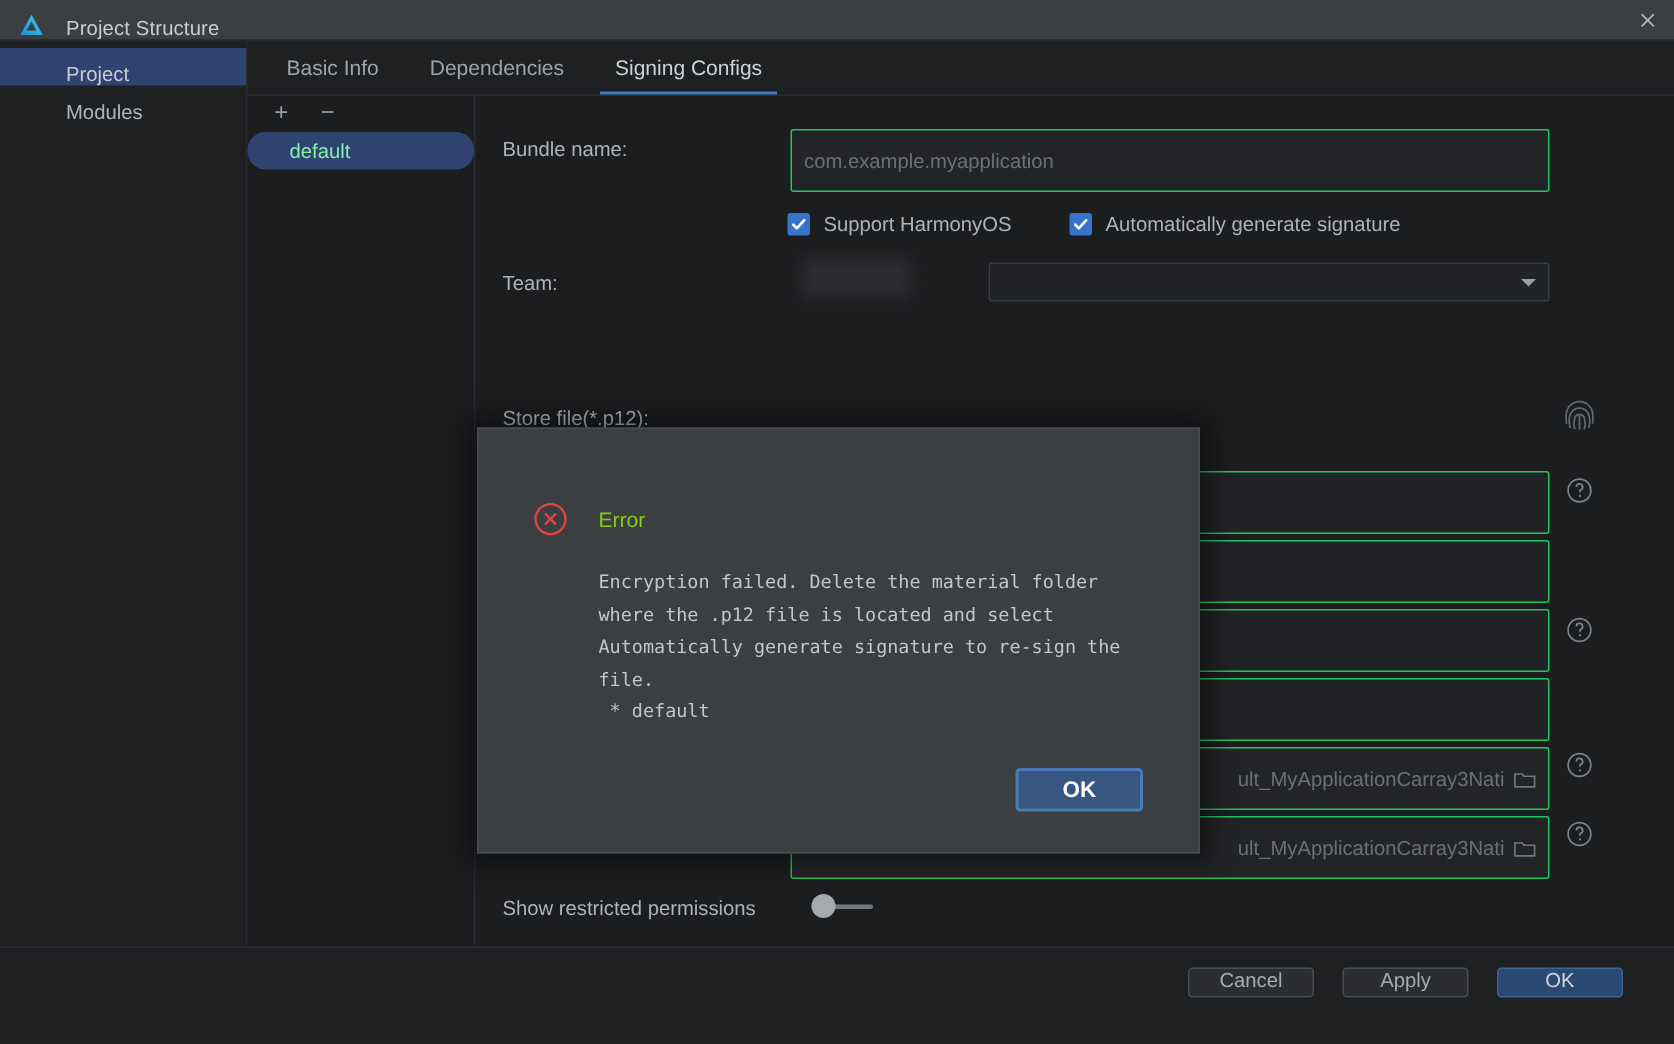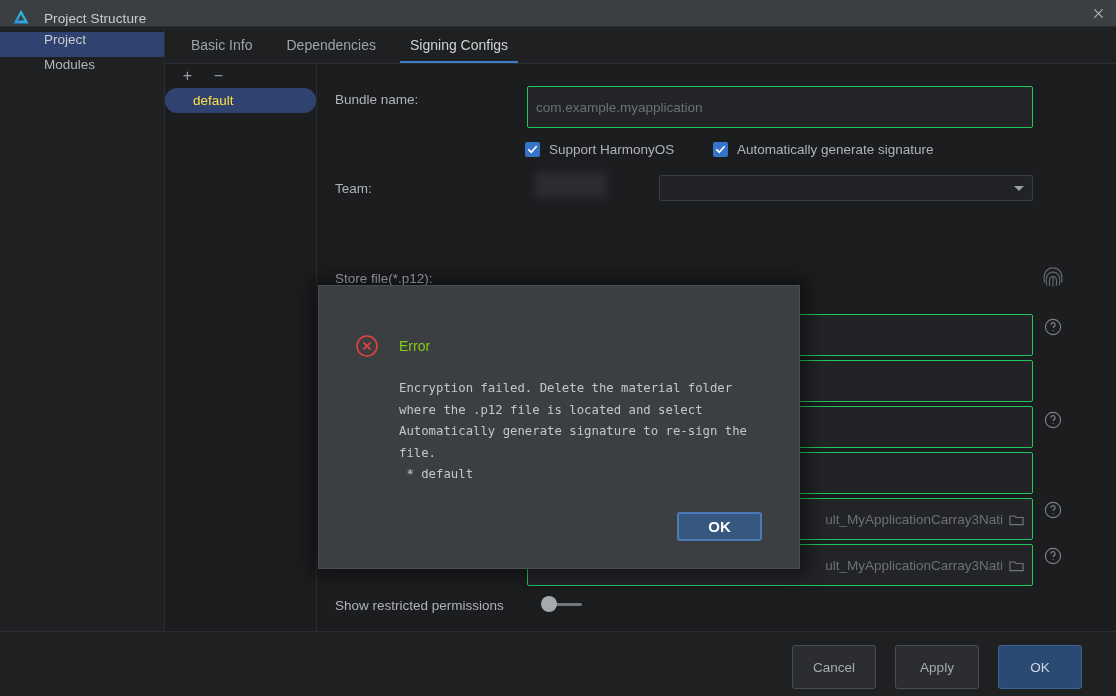--- a/index.html
+++ b/index.html
@@ -44,21 +44,21 @@
 
   
   .sidebar {
     position: absolute; left: 0; top: 27px;
     width: 165px; height: 604px;
     background: #1f2022;
     border-right: 1px solid #2b2d30;
   }
   .side-item {
     height: 25px;
-    display: flex; align-items: flex-start;
+    display: flex; align-items: flex-end;
     padding-left: 44px;
     font-size: 13.5px;
     color: #b2b5b8;
   }
   .side-item.selected {
     background: #2f4270;
     color: #c9ccce;
   }
 
   
@@ -105,21 +105,21 @@
   }
   .cfg-item {
     height: 25px;
     display: flex; align-items: center;
     padding-left: 28px;
     font-size: 13.5px;
     color: #a9adb0;
   }
   .cfg-item.selected {
     background: #2f4270;
-    color: #fde047;
+    color: #86efac;
     border-radius: 12px;
   }
 
   
   .form {
     position: absolute; left: 317px; top: 64px;
     width: 799px; height: 567px;
     background: #1c1d1f;
   }
   .lbl {
@@ -245,27 +245,27 @@
 
   
   .footer {
     position: absolute; left: 0; bottom: 0;
     width: 1116px; height: 65px;
     background: #1f2022;
     border-top: 1px solid #2b2d30;
   }
   .btn {
     position: absolute; top: 13px;
-    height: 44px;
+    height: 20px;
     border: 1px solid #4a4d50;
     border-radius: 3px;
     background: #2b2d30;
     color: #a7abae;
     font-size: 13.5px;
-    display: flex; align-items: center; justify-content: center;
+    display: flex; justify-content: center;
   }
   .btn.primary {
     background: #2a4a73;
     border-color: #3d6494;
     color: #cfd6de;
   }
 
   
   .dlg-shadow {
     position: absolute;

